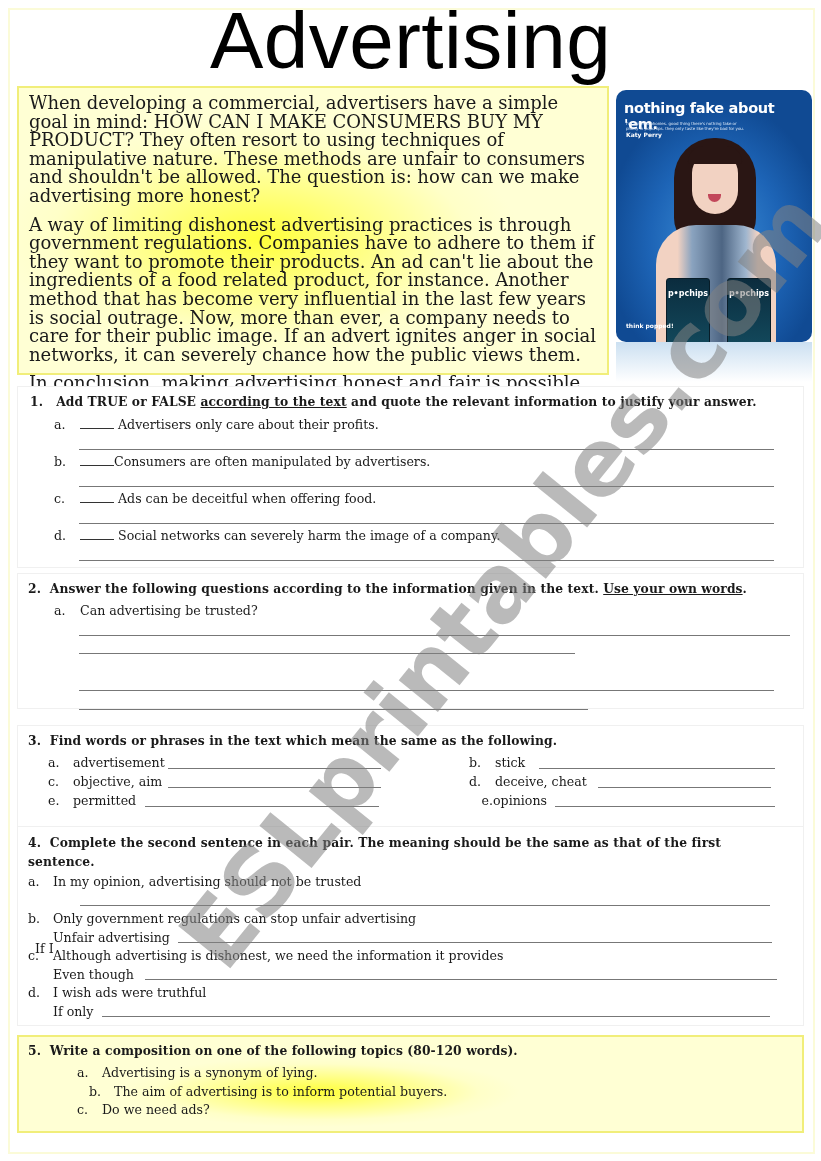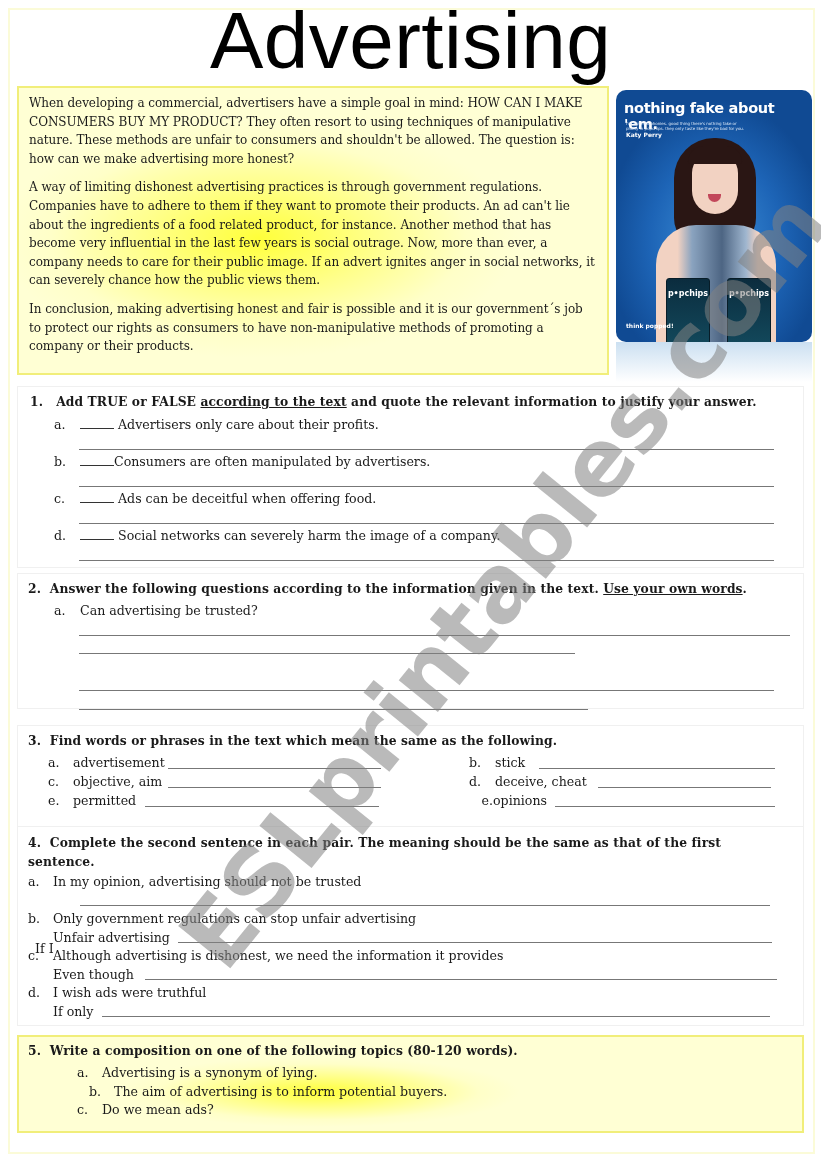--- a/index.html
+++ b/index.html
@@ -17,21 +17,21 @@
     font-size: 80px; line-height: 82px; color: #000; letter-spacing: 0.5px;
   }
 
   .reading-box {
     position: absolute; left: 17px; top: 86px; width: 592px; height: 289px;
     border: 2px solid #f1ee7a;
     background: radial-gradient(ellipse 260px 120px at 240px 150px, #ffff3a 0%, #ffff8c 45%, #ffffc8 80%, #ffffd4 100%);
     padding: 6px 10px 0 10px;
   }
   .reading-box p {
-    font-size: 12px; line-height: 18.6px; margin-bottom: 10px; letter-spacing: -0.05px;
+    font-size: 18px; line-height: 18.6px; margin-bottom: 10px; letter-spacing: -0.05px;
   }
 
   .ad-image {
     position: absolute; left: 616px; top: 90px; width: 196px; height: 252px;
     border-radius: 10px; overflow: hidden;
     background: radial-gradient(ellipse 110px 140px at 100px 150px, #3d8fd8 0%, #1d64b6 60%, #104a93 100%);
   }
   .ad-reflection {
     position: absolute; left: 616px; top: 342px; width: 196px; height: 40px;
     background: linear-gradient(#a9cbe8, #ffffff);
@@ -229,17 +229,17 @@
     <span>5.</span>&nbsp;
     <span>Write a composition on one of the following topics (80-120 words).</span>
   </div>
   <div class="item" style="left:58px; top:28px;">
     <span class="letter" style="width:25px;">a.</span><span>Advertising is a synonym of lying.</span>
   </div>
   <div class="item" style="left:58px; top:47px;margin-left:12px;">
     <span class="letter" style="width:25px;">b.</span><span>The aim of advertising is to inform potential buyers.</span>
   </div>
   <div class="item" style="left:58px; top:65px;">
-    <span class="letter" style="width:25px;">c.</span><span>Do we mean ads?</span>
+    <span class="letter" style="width:25px;">c.</span><span>Do we need ads?</span>
   </div>
 </div>
 
 <div class="watermark">ESLprintables.com</div>
 
 </body></html>

